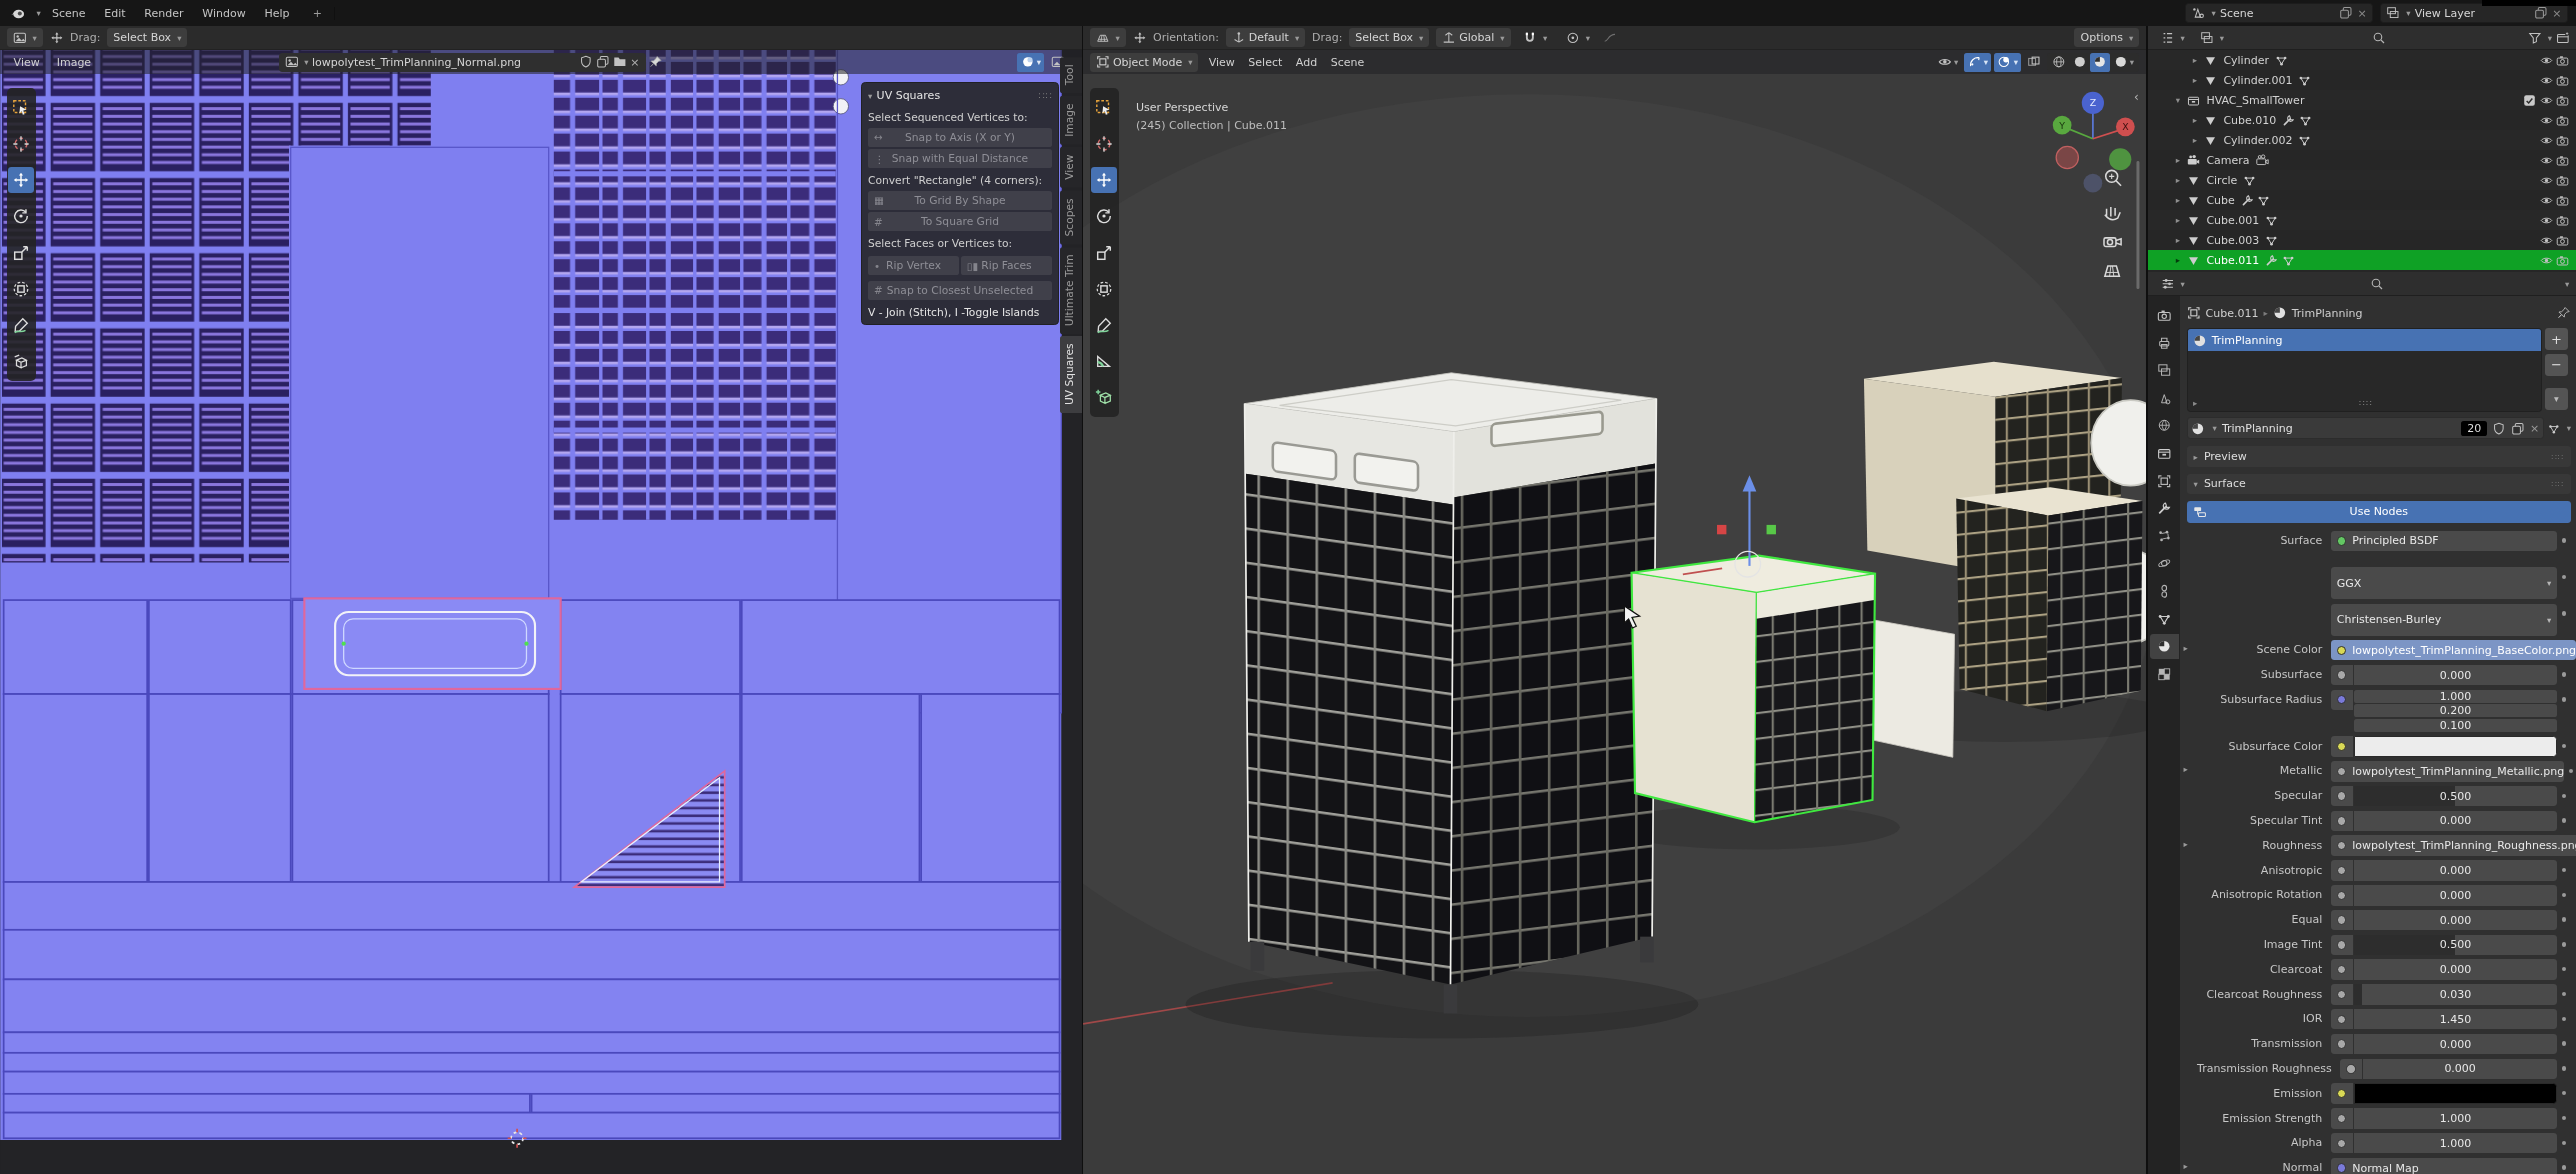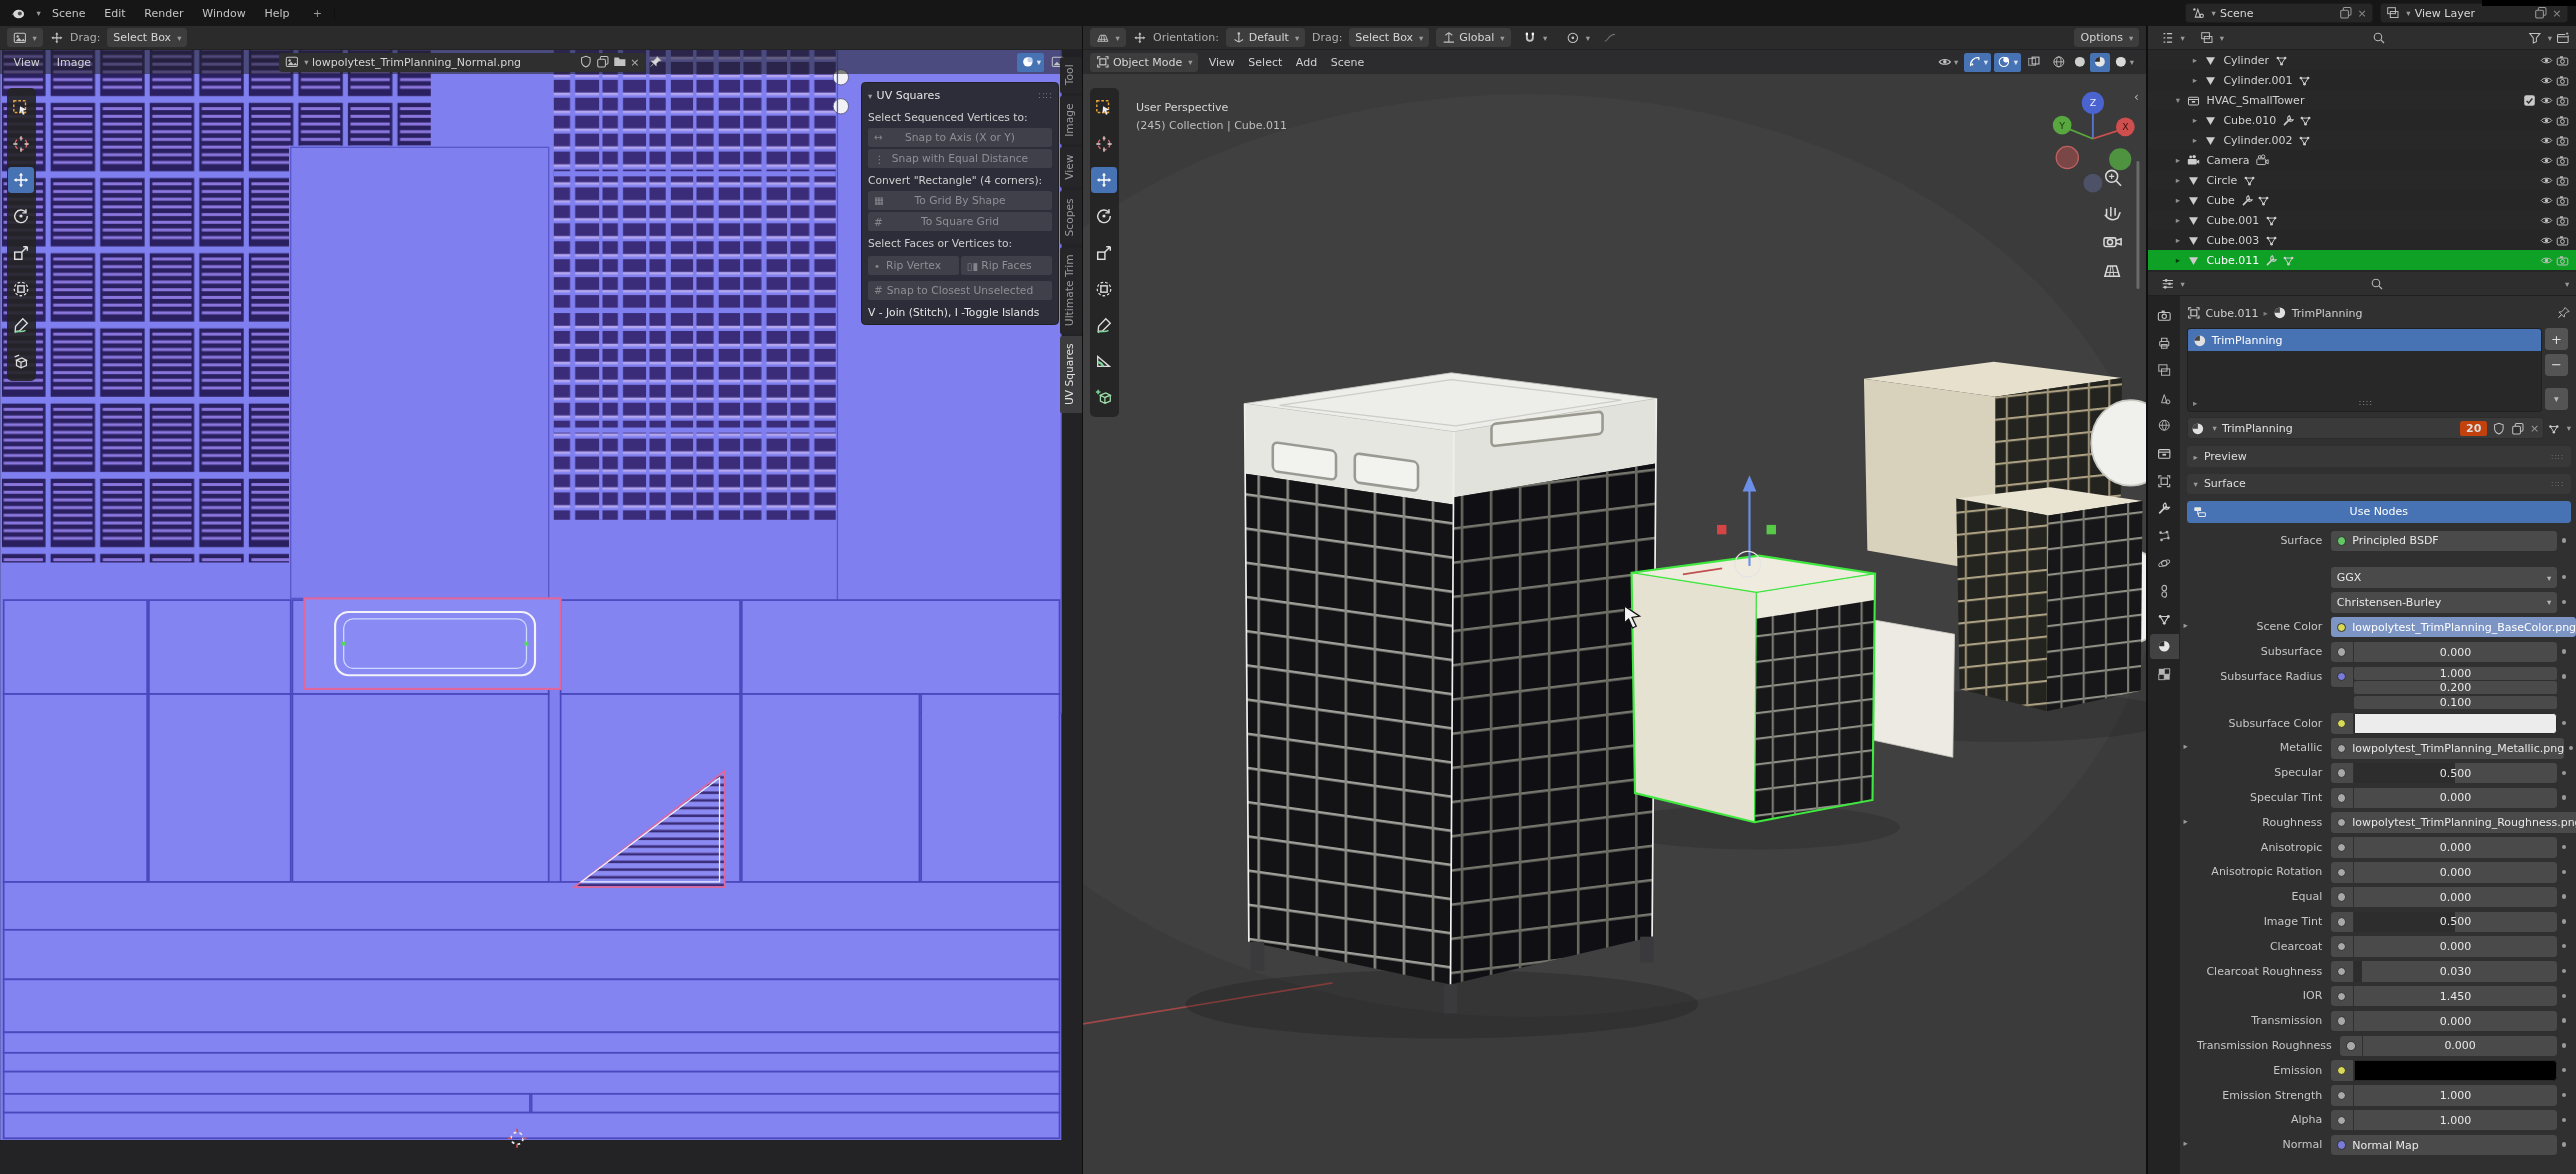--- a/index.html
+++ b/index.html
@@ -105,21 +105,21 @@
   #slotlist .foot { margin-top:auto; display:flex; align-items:center; padding:0 5.1px; height:17px; color:#8b8b8b;}
   #slotlist .foot .g { flex:1; text-align:center; letter-spacing:1.7px; font-size:8.5px;}
   #slotbtns { width:26px; display:flex; flex-direction:column; gap:3.4px; }
   .sqbtn { width:23px; height:22px; background:#545454; border-radius:3.4px; color:#ddd;
     display:flex; align-items:center; justify-content:center; font-size:13px;}
   .sqbtn.dd2 { margin-top:8.5px; font-size:9.4px; color:#bbb;}
   #dbrow { display:flex; align-items:center; gap:3.4px; margin-top:5.1px; height:22px; }
   #dbmain { flex:1; display:flex; align-items:center; background:#3a3a3a; border:0.9px solid #2c2c2c;
     border-radius:3.4px; height:22px; padding:0 3.4px; gap:5.1px;}
   #dbmain .nm { flex:1; color:#e2e2e2; }
-  #dbmain .users { background:#c2410c; border-radius:2.6px; padding:0.9px 6px; color:#ddd;font-weight:bold; }
+  #dbmain .users { background:#000000; border-radius:2.6px; padding:0.9px 6px; color:#ddd; }
   #dbmain .x { color:#9a9a9a; }
   .sect { display:flex; align-items:center; gap:6px; height:20.5px; background:#383838; border-radius:3.4px;
     margin-top:6.8px; padding:0 6.8px; color:#dedede; }
   .sect .car { color:#9a9a9a; font-size:8.5px; }
   .sect .grip { margin-left:auto; color:#6e6e6e; font-size:8.5px; letter-spacing:0.9px;}
   #use-nodes { margin-top:6.8px; height:22px; background:#4772b3; border-radius:3.4px; display:flex;
     align-items:center; color:#fff; position:relative; justify-content:center;}
   #use-nodes .ic { position:absolute; left:6px; }
   
   #prows { margin-top:7.7px; display:flex; flex-direction:column; gap:4.3px; }
@@ -132,21 +132,21 @@
   .pdot i { width:4.3px; height:4.3px; border-radius:50%; background:#9a9a9a; display:block; }
   .dotcell { width:22px; height:20.5px; background:#4a4a4a; border-radius:3.4px 0 0 3.4px; flex:none;
     display:flex; align-items:center; justify-content:center; }
   .socket { width:9.4px; height:9.4px; border-radius:50%; border:0.9px solid #2e2e2e; }
   .field { flex:1; height:20.5px; background:#4a4a4a; border-radius:0 3.4px 3.4px 0; position:relative;
     display:flex; align-items:center; justify-content:center; color:#e8e8e8; overflow:hidden;}
   .field.rounded { border-radius:3.4px; }
   .field .fillbar { position:absolute; left:0; top:0; bottom:0; background:#2d2d2d; }
   .field .val { position:relative; z-index:1; }
   .field.txt { justify-content:flex-start; padding-left:6px; gap:6px; }
-  .field.sel { justify-content:flex-start; padding:4px 6px; }
+  .field.sel { justify-content:flex-start; padding:16px 6px; }
   .field.sel .car { margin-left:auto; color:#b5b5b5; font-size:8.5px; }
   .field.hl { background:#7c95c5; color:#fff; }
   .swatchf { flex:1; height:20.5px; border-radius:0 3.4px 3.4px 0; border:0.9px solid #2a2a2a; }
   .veccol { flex:1; display:flex; flex-direction:column; gap:1.7px; }
   .veccol .field { border-radius:2.6px; }
 </style>
 </head>
 <body>
 
 <div id="topbar">

